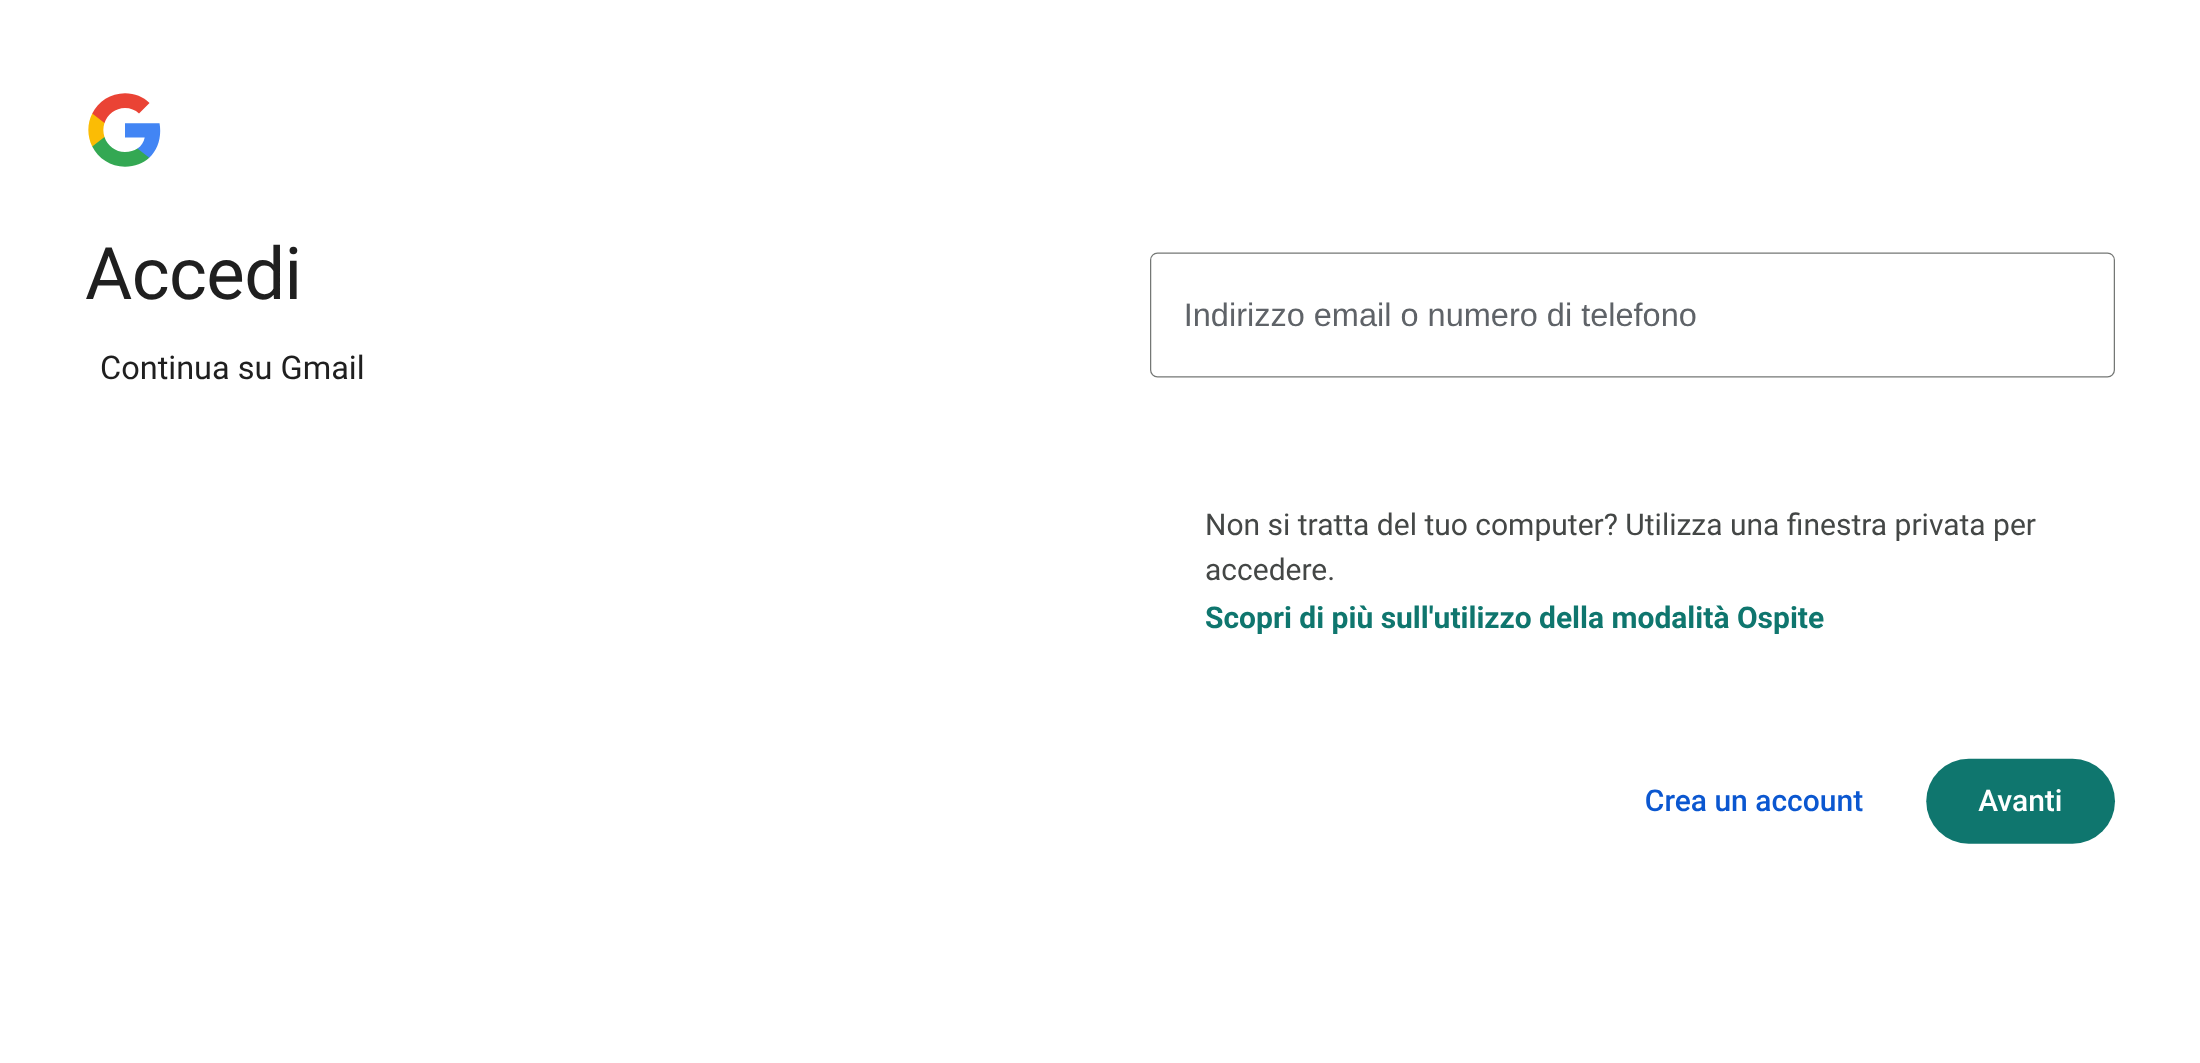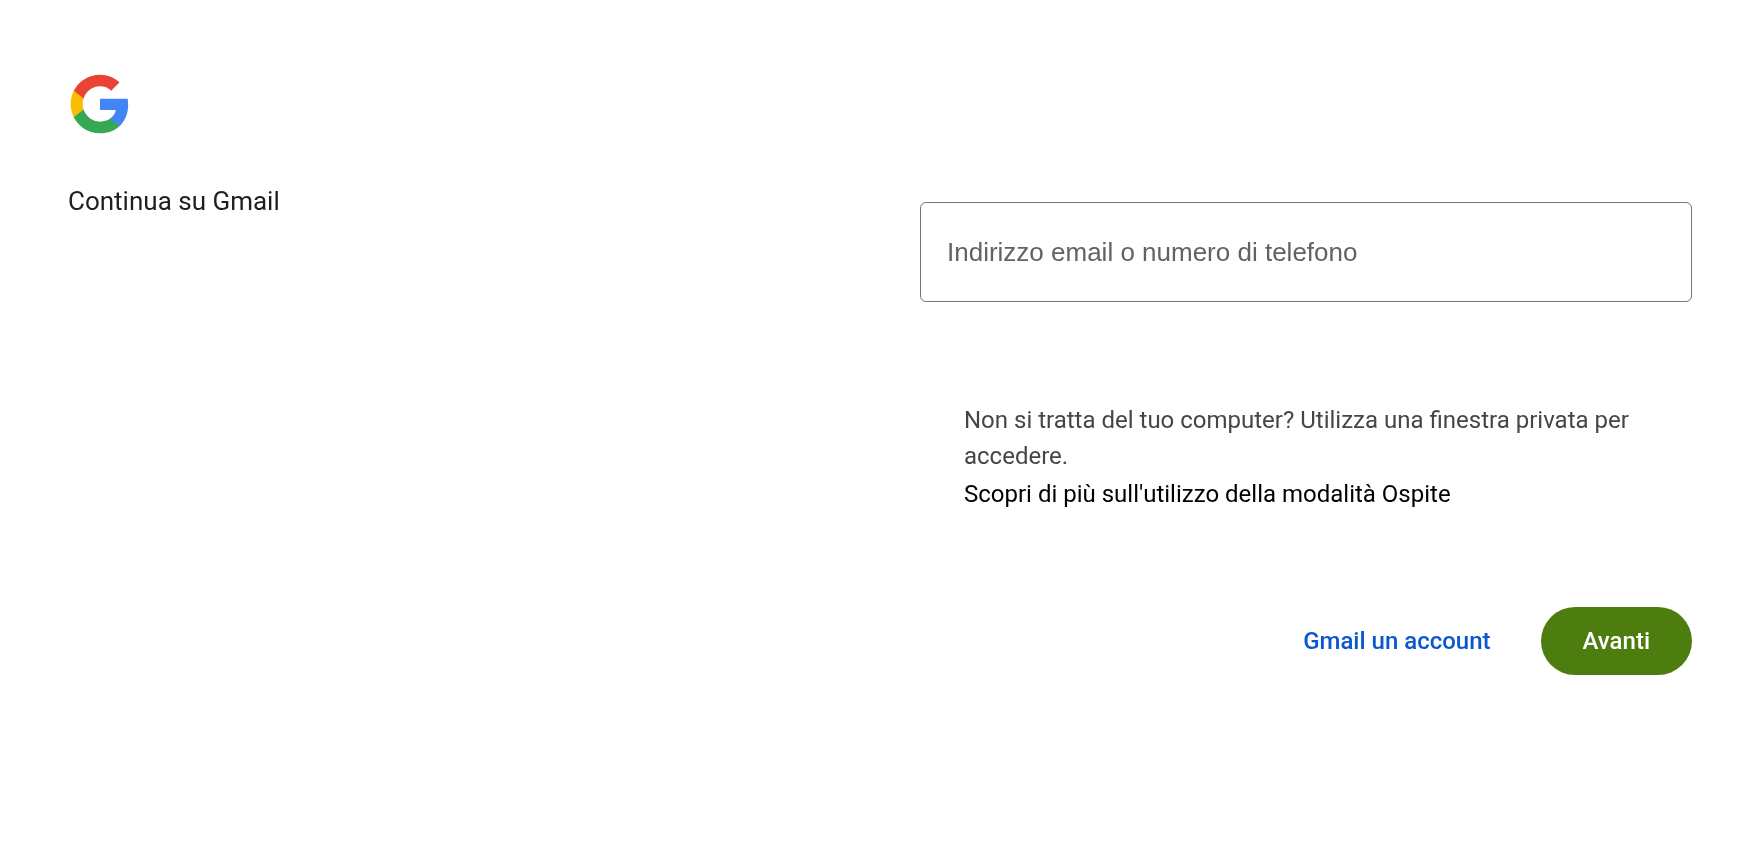--- a/index.html
+++ b/index.html
@@ -36,20 +36,21 @@
       font-size: 58px;
       font-weight: 400;
       color: #1f1f1f;
       margin-bottom: 26px;
       letter-spacing: -0.5px;
     }
     .subtitle {
       font-size: 26px;
       font-weight: 400;
       color: #1f1f1f;
+      margin-left: 12px;
     }
     .email-input {
       width: 100%;
       height: 100px;
       border: 1.5px solid #747775;
       border-radius: 6px;
       padding: 0 26px;
       font-size: 26px;
       color: #1f1f1f;
       background: transparent;
@@ -69,22 +70,22 @@
     .guest-section {
       margin-top: 100px;
       font-size: 24px;
       line-height: 1.5;
       margin-left: 44px;
     }
     .guest-text {
       color: #444746;
     }
     .guest-link {
-      color: #000000;
-      font-weight: 400;
+      color: #0f766e;
+      font-weight: 700;
       cursor: pointer;
       display: inline-block;
       margin-top: 2px;
     }
     .button-row {
       display: flex;
       justify-content: flex-end;
       align-items: center;
       gap: 50px;
       margin-top: 95px;
@@ -92,21 +93,21 @@
     .create-account {
       color: #0b57d0;
       font-size: 24px;
       font-weight: 500;
       cursor: pointer;
       background: none;
       border: none;
       font-family: inherit;
     }
     .next-button {
-      background: #4d7c0f;
+      background: #0f766e;
       color: #fff;
       font-size: 24px;
       font-weight: 500;
       border: none;
       border-radius: 40px;
       padding: 20px 42px;
       cursor: pointer;
       font-family: inherit;
     }
   </style>
@@ -115,28 +116,29 @@
 
 <div class="left-column">
   <div class="logo">
     <svg viewBox="0 0 48 48" width="64" height="64">
       <path fill="#4285F4" d="M45.12 24.5c0-1.56-.14-3.06-.4-4.5H24v8.51h11.84c-.51 2.75-2.06 5.08-4.39 6.64v5.52h7.11c4.16-3.83 6.56-9.47 6.56-16.17z"></path>
       <path fill="#34A853" d="M24 46c5.94 0 10.92-1.97 14.56-5.33l-7.11-5.52c-1.97 1.32-4.49 2.1-7.45 2.1-5.73 0-10.58-3.87-12.31-9.07H4.34v5.7C7.96 41.07 15.4 46 24 46z"></path>
       <path fill="#FBBC05" d="M11.69 28.18C11.25 26.86 11 25.45 11 24s.25-2.86.69-4.18v-5.7H4.34C2.85 17.09 2 20.45 2 24c0 3.55.85 6.91 2.34 9.88l7.35-5.7z"></path>
       <path fill="#EA4335" d="M24 10.75c3.23 0 6.13 1.11 8.41 3.29l6.31-6.31C34.91 4.18 29.93 2 24 2 15.4 2 7.96 6.93 4.34 14.12l7.35 5.7c1.73-5.2 6.58-9.07 12.31-9.07z"></path>
     </svg>
   </div>
+  <h1 class="title">Accedi</h1>
   <p class="subtitle">Continua su Gmail</p>
 </div>
 
 <div class="right-column">
   <input type="text" class="email-input" placeholder="Indirizzo email o numero di telefono" style="">
 
   <div class="guest-section">
     <span class="guest-text">Non si tratta del tuo computer? Utilizza una finestra privata per accedere.</span><br>
     <a class="guest-link">Scopri di più sull'utilizzo della modalità Ospite</a>
   </div>
 
   <div class="button-row">
-    <button class="create-account">Gmail un account</button>
+    <button class="create-account">Crea un account</button>
     <button class="next-button">Avanti</button>
   </div>
 </div>
 
 </body></html>

